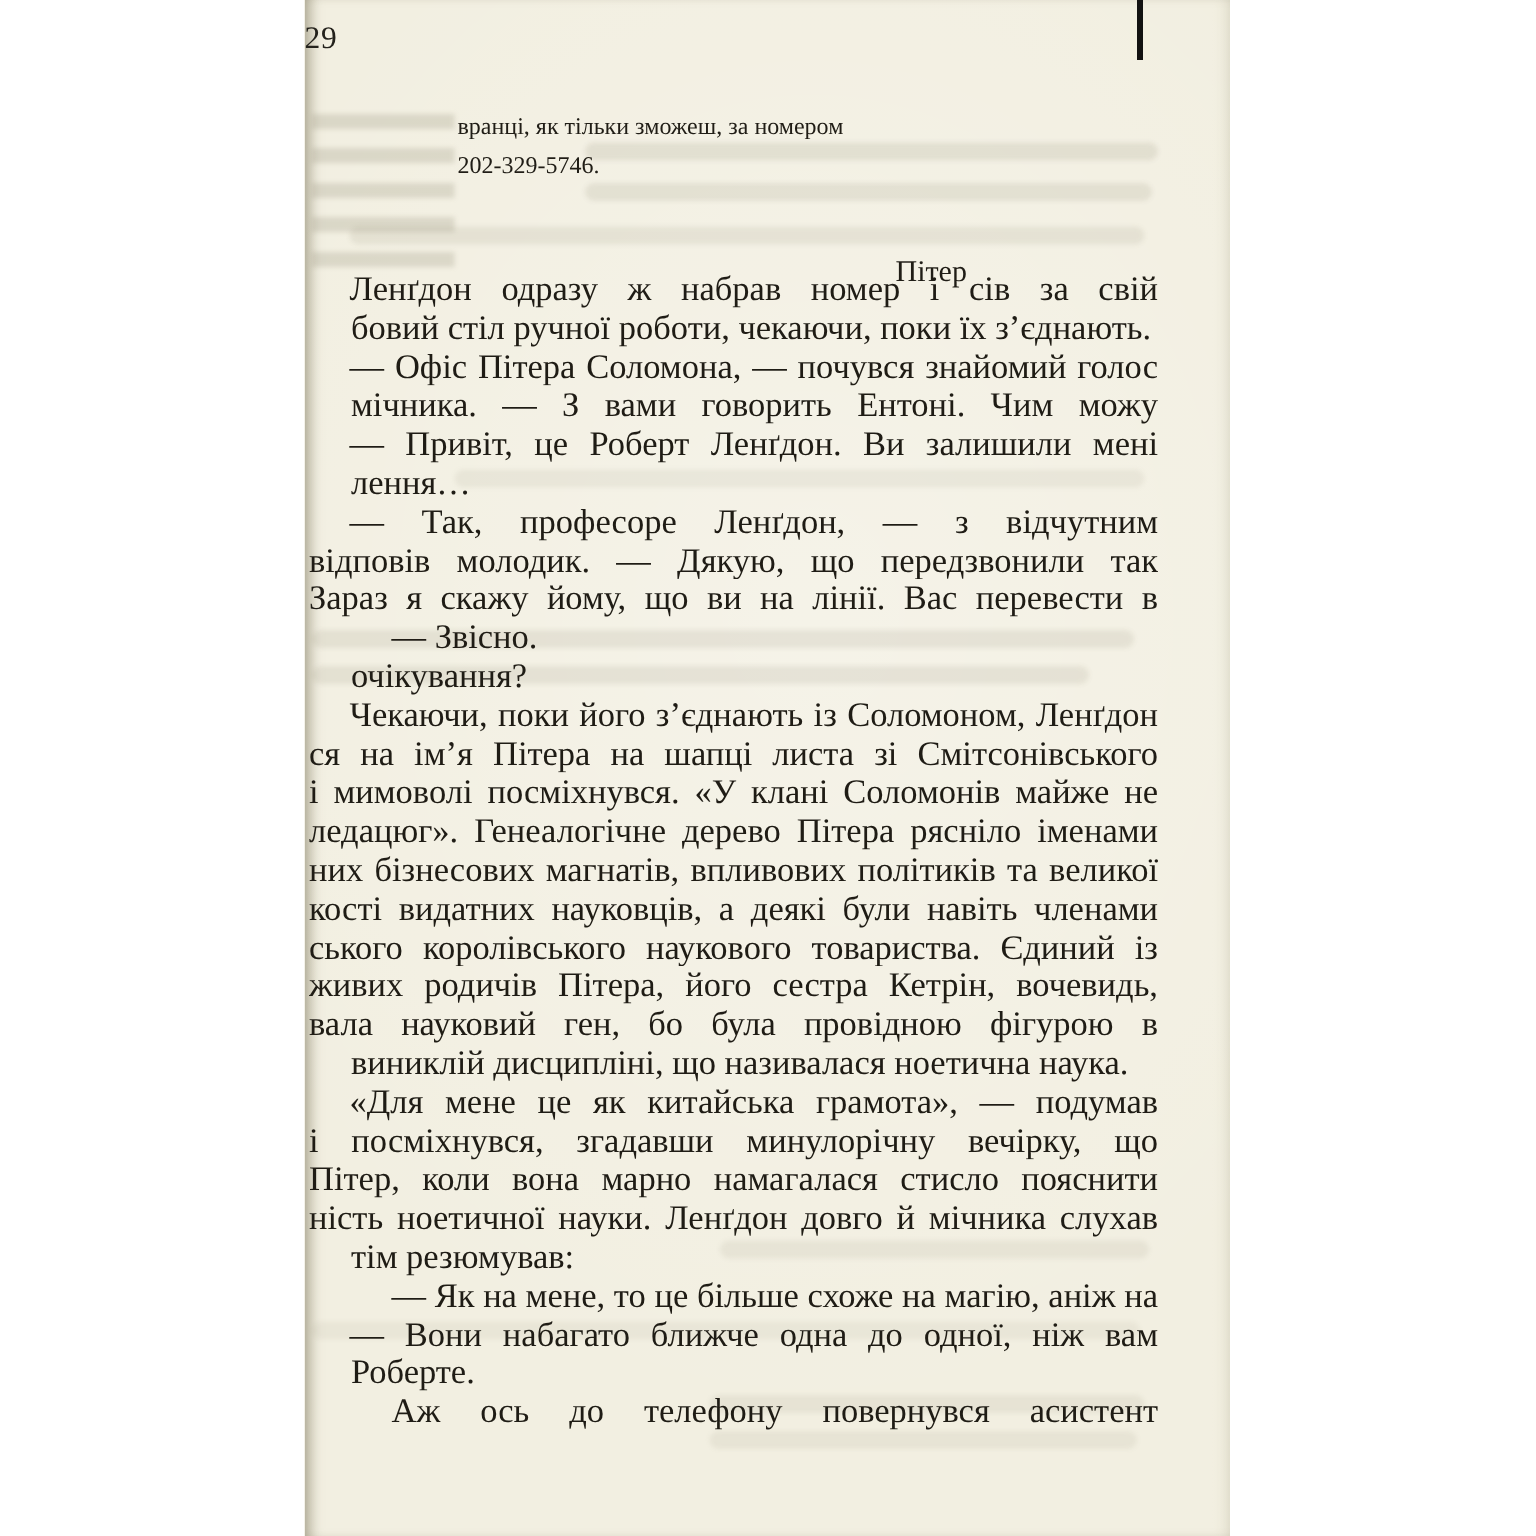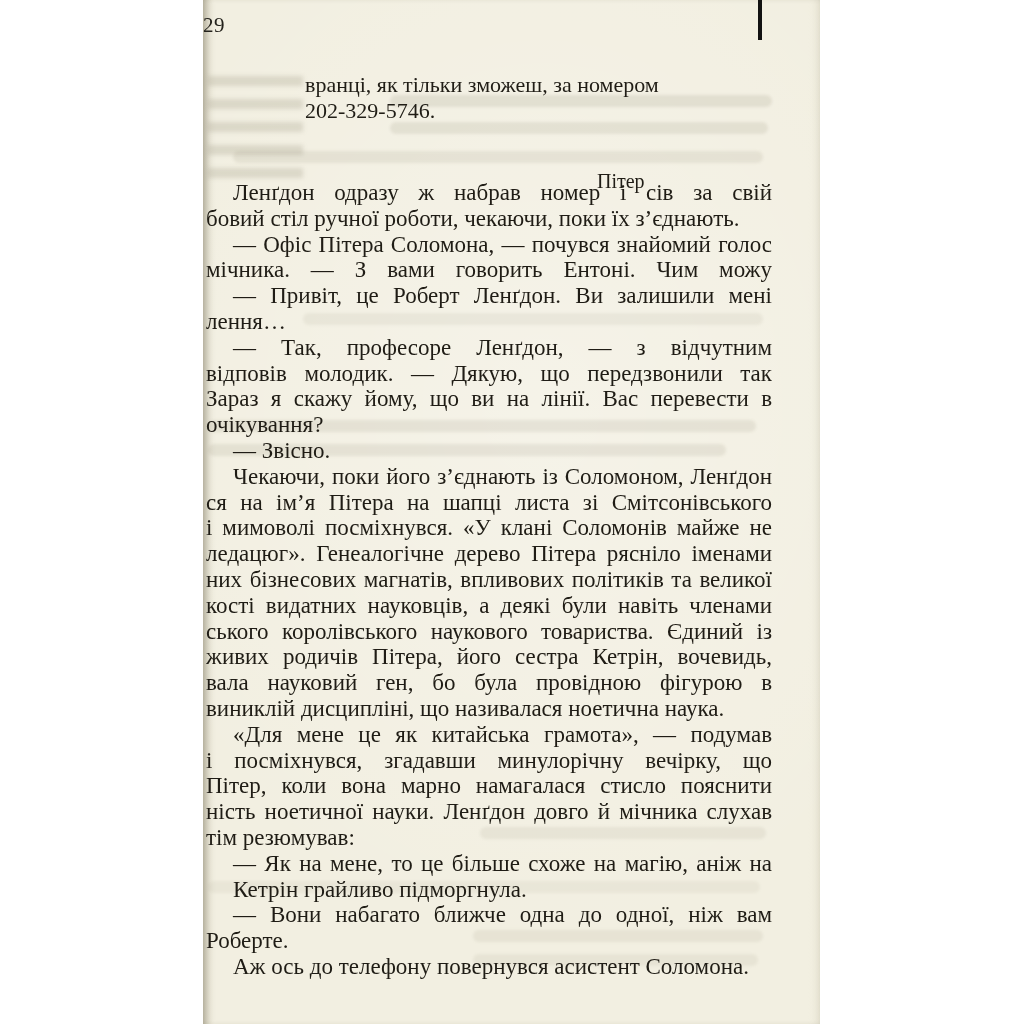--- a/index.html
+++ b/index.html
@@ -49,21 +49,21 @@
     width: 4px;
     height: 40px;
     background: #121212;
   }
   
   .letter {
     position: absolute;
     left: 102px;
     top: 72px;
     width: 430px;
-    font-size: 22px;
+    font-size: 16px;
     line-height: 26px;
     white-space: nowrap;
   }
   .signature {
     position: absolute;
     left: 394px;
     top: 121px;
     font-size: 20px;
     line-height: 24px;
     margin-top: 48px;
@@ -78,21 +78,21 @@
     line-height: 25.8px;
     color: #1f1c15;
   }
   .line {
     height: 25.8px;
     text-align: justify;
     text-align-last: justify;
     overflow: hidden;
   }
   .line.first { text-indent: 27px; }
-  .line.last  { text-align-last: left; }
+  .line.last  { text-align-last: left; padding-left: 28px; }
   
   .ghost {
     position: absolute;
     height: 12px;
     background: rgba(126,120,96,0.17);
     border-radius: 6px;
     filter: blur(1.6px);
   }
   .ghost.block {
     height: auto;
@@ -138,38 +138,37 @@
     <div class="bodytext">
         <div class="line first">Ленґдон одразу ж набрав номер і сів за свій різьблений ду-</div>
         <div class="line last">бовий стіл ручної роботи, чекаючи, поки їх з’єднають.</div>
         <div class="line first">— Офіс Пітера Соломона, — почувся знайомий голос по-</div>
         <div class="line last">мічника. — З вами говорить Ентоні. Чим можу допомогти?</div>
         <div class="line first">— Привіт, це Роберт Ленґдон. Ви залишили мені повідом-</div>
         <div class="line last">лення…</div>
         <div class="line first">— Так, професоре Ленґдон, — з відчутним полегшенням</div>
         <div class="line">відповів молодик. — Дякую, що передзвонили так швидко.</div>
         <div class="line">Зараз я скажу йому, що ви на лінії. Вас перевести в режим</div>
+        <div class="line first last">— Звісно.</div>
         <div class="line last">очікування?</div>
-        <div class="line first last">— Звісно.</div>
         <div class="line first">Чекаючи, поки його з’єднають із Соломоном, Ленґдон дивив-</div>
         <div class="line">ся на ім’я Пітера на шапці листа зі Смітсонівського інституту</div>
         <div class="line">і мимоволі посміхнувся. «У клані Соломонів майже не було</div>
         <div class="line">ледацюг». Генеалогічне дерево Пітера рясніло іменами замож-</div>
         <div class="line">них бізнесових магнатів, впливових політиків та великої кіль-</div>
         <div class="line">кості видатних науковців, а деякі були навіть членами Лондон-</div>
         <div class="line">ського королівського наукового товариства. Єдиний із нині</div>
         <div class="line">живих родичів Пітера, його сестра Кетрін, вочевидь, успадку-</div>
         <div class="line">вала науковий ген, бо була провідною фігурою в нещодавно</div>
         <div class="line last">виниклій дисципліні, що називалася ноетична наука.</div>
         <div class="line first">«Для мене це як китайська грамота», — подумав Ленґдон</div>
         <div class="line">і посміхнувся, згадавши минулорічну вечірку, що влаштовував</div>
         <div class="line">Пітер, коли вона марно намагалася стисло пояснити йому сут-</div>
         <div class="line">ність ноетичної науки. Ленґдон довго й мічника слухав її, а по-</div>
         <div class="line last">тім резюмував:</div>
         <div class="line first last">— Як на мене, то це більше схоже на магію, аніж на науку.</div>
-        <div class="line first last">Кетрін грайливо підморгнула.</div>
         <div class="line first">— Вони набагато ближче одна до одної, ніж вам здається,</div>
         <div class="line last">Роберте.</div>
         <div class="line first last">Аж ось до телефону повернувся асистент Соломона.</div>
       </div>
 
   </div>
 </div>
 
 </body></html>

